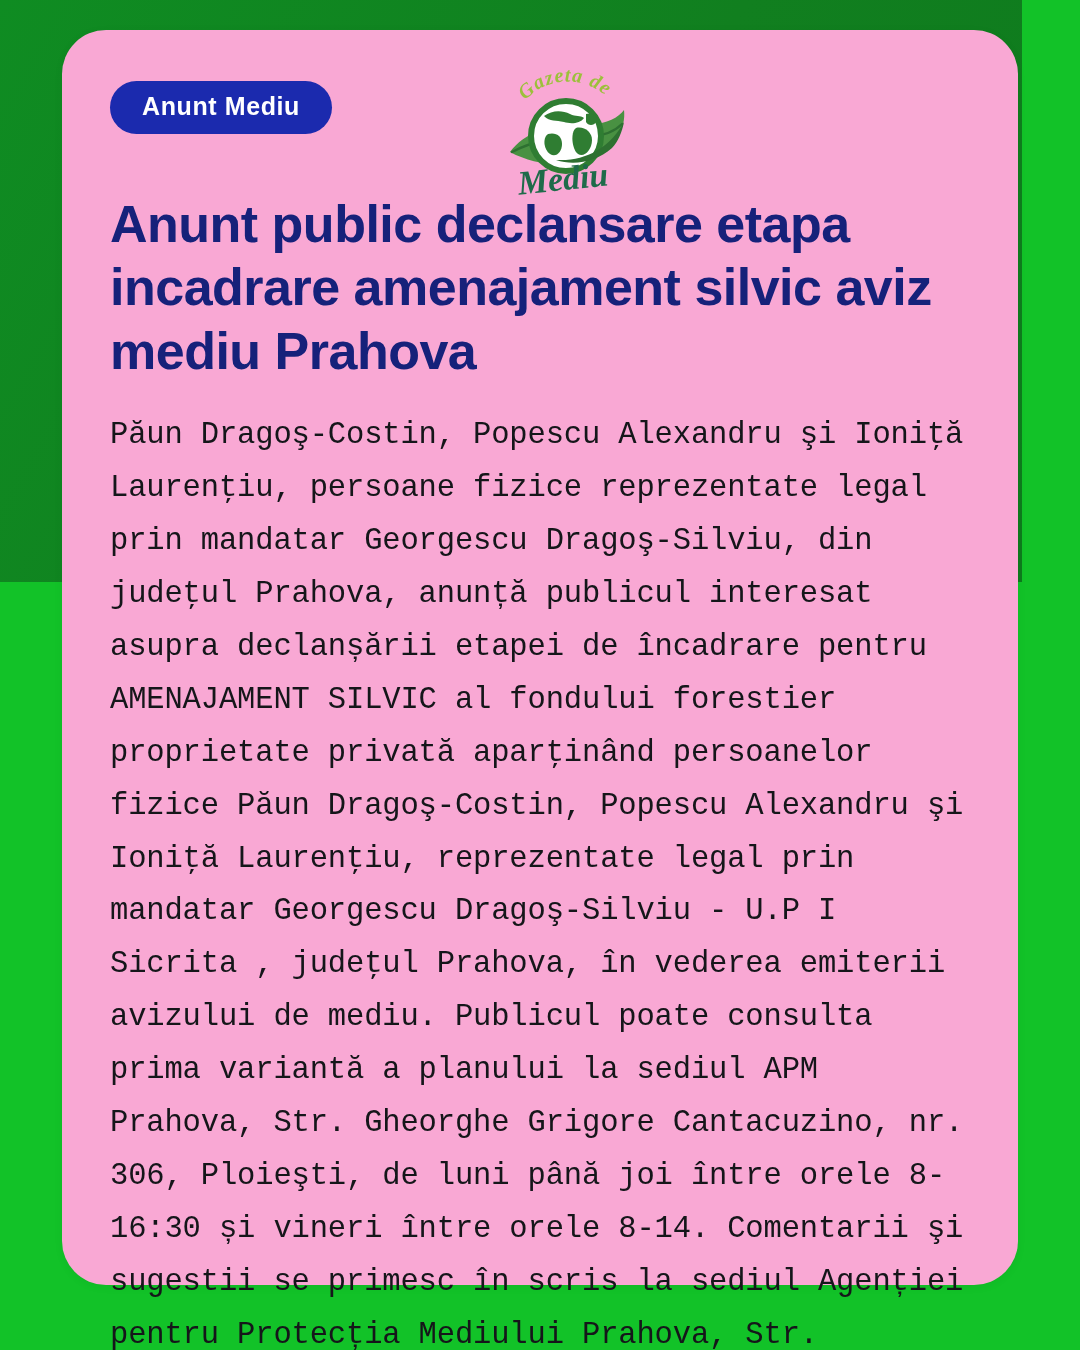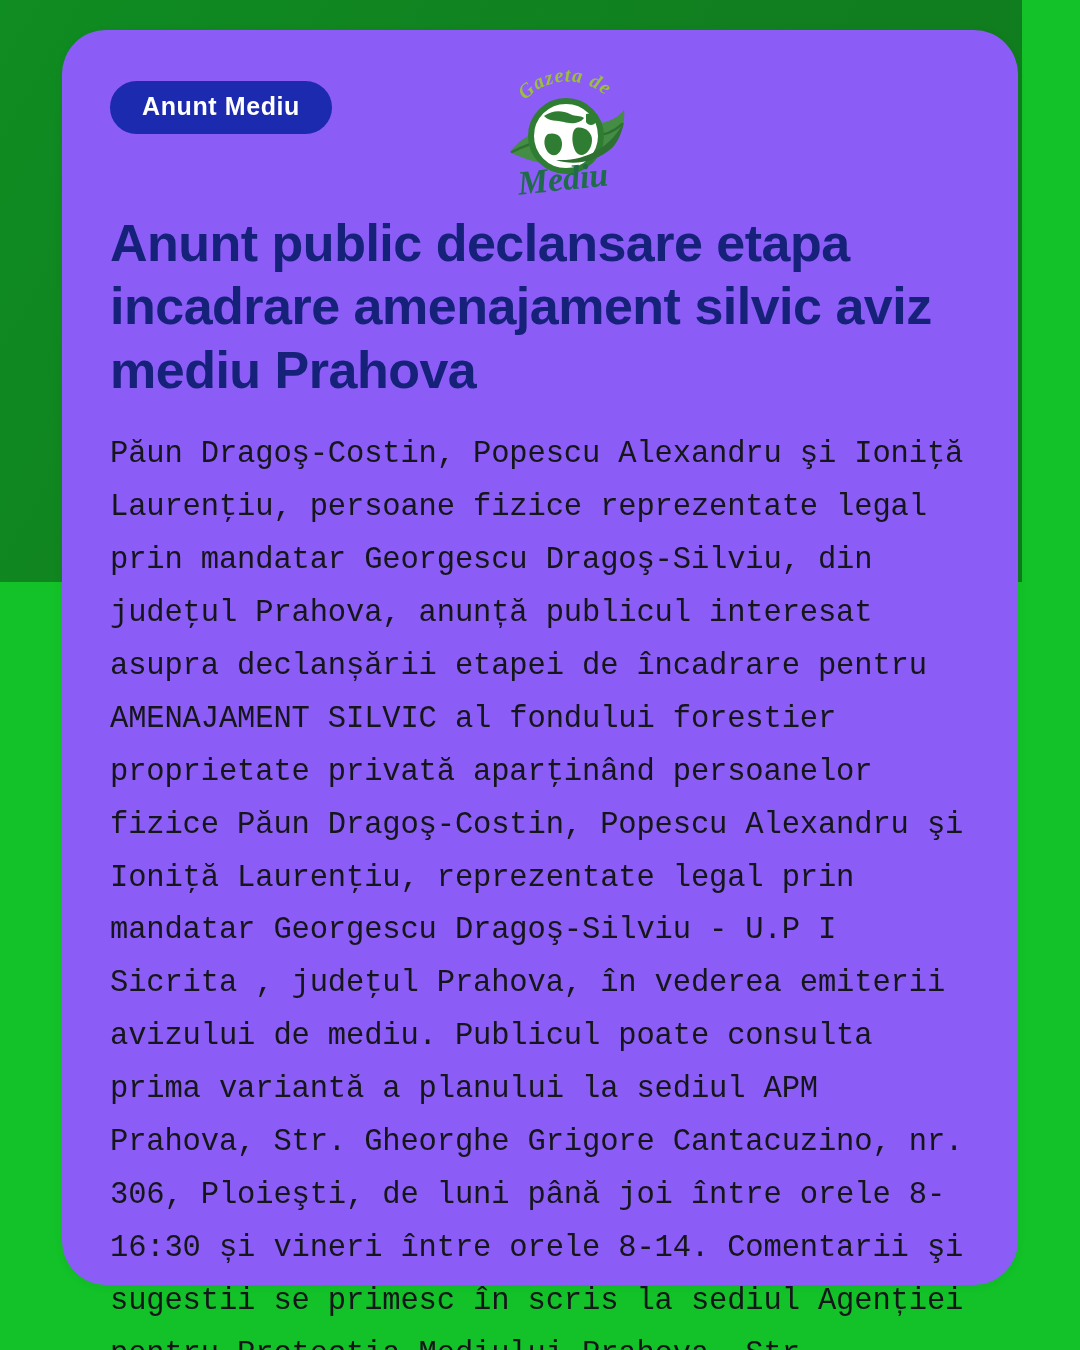--- a/index.html
+++ b/index.html
@@ -34,21 +34,21 @@
     z-index: 1;
   }
 
   
   #card {
     position: absolute;
     left: 62px;
     top: 30px;
     width: 956px;
     height: 1255px;
-    background: #8b5cf6;
+    background: #f9a8d4;
     border-radius: 44px;
     z-index: 2;
     padding: 32px 48px 40px 48px;
     box-shadow: 0 2px 10px rgba(0,0,0,0.05);
   }
 
   
   .header-row {
     position: relative;
     height: 118px;
@@ -82,21 +82,21 @@
 
   .logo svg { display: block; width: 132px; height: 130px; }
 
   
   .title {
     color: #16217a;
     font-size: 52px;
     line-height: 1.22;
     font-weight: 800;
     letter-spacing: -0.5px;
-    margin-top: 32px;
+    margin-top: 13px;
     margin-bottom: 26px;
     max-width: 880px;
   }
 
   
   .body-text {
     color: #15161a;
     font-size: 30.5px;
     line-height: 1.735;
     font-weight: 400;

